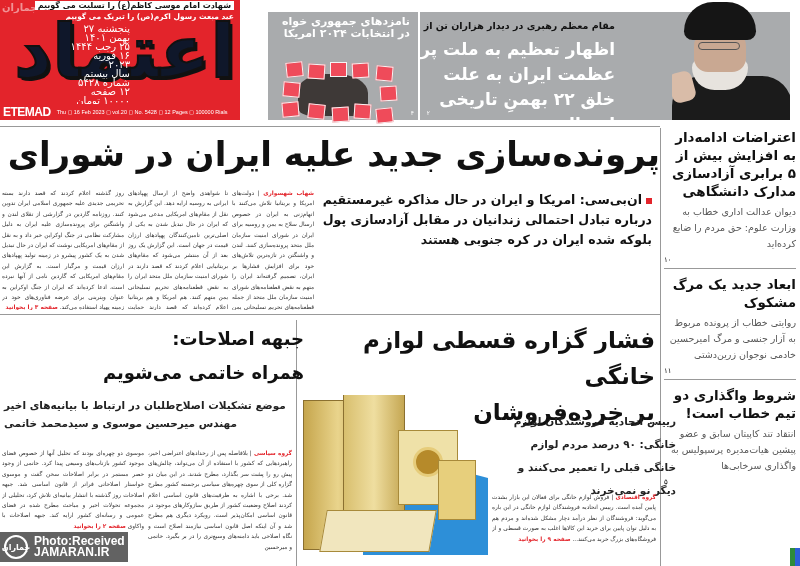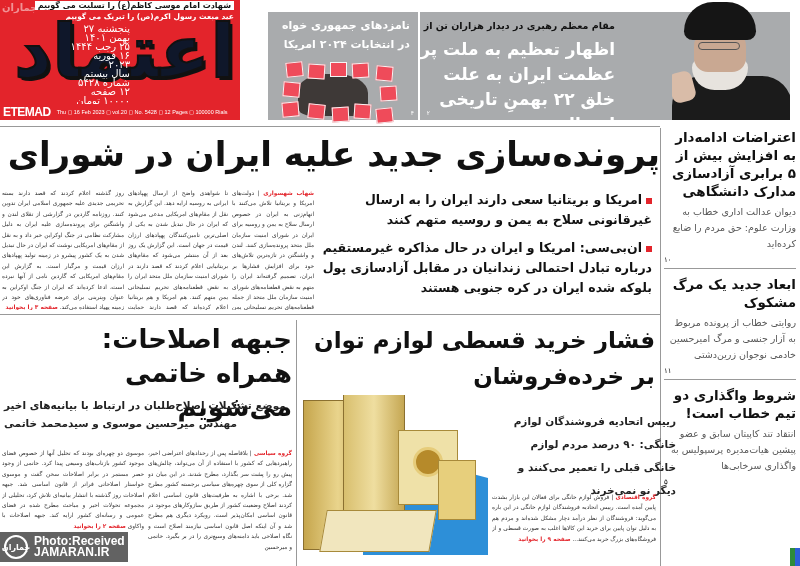--- a/index.html
+++ b/index.html
@@ -14,21 +14,21 @@
   .masthead .slogan2 { position: absolute; right: 6px; top: 12px; font-size: 7.5px; font-weight: bold; color: #fff; white-space: nowrap; }
   .masthead .logo { position: absolute; left: 14px; top: 14px; font-family: "DejaVu Sans", sans-serif; font-weight: bold; font-size: 74px; color: #0f172a; line-height: 1; -webkit-text-stroke: 2px #111; text-shadow: 3px 3px 0 #111; letter-spacing: -4px; }
   .masthead .dates { position: absolute; left: 70px; top: 24px; font-size: 10px; color: #fff; line-height: 9px; text-align: right; direction: rtl; width: 60px; }
   .masthead .ribbon { position: absolute; left: 0; bottom: 0; width: 100%; height: 16px; background: #e3242b; display: flex; align-items: center; direction: ltr; padding-left: 3px; }
   .masthead .ribbon .en { font-family: "Liberation Sans", sans-serif; color: #fff; font-size: 12px; font-weight: bold; letter-spacing: -0.5px; margin-right: 6px; }
   .masthead .ribbon .meta { font-family: "Liberation Sans", sans-serif; color: #fff; font-size: 5.5px; white-space: nowrap; }
   .masthead .corner-watermark { position: absolute; left: 2px; top: 2px; font-size: 10px; color: rgba(255,255,255,0.5); font-weight: bold; }
 
   
   .promo-us { left: 268px; top: 12px; width: 150px; height: 108px; background: #a9abad; }
-  .promo-us .title { position: absolute; right: 8px; top: 4px; width: 140px; text-align: right; color: #fff; font-weight: bold; font-size: 11px; line-height: 19px; }
+  .promo-us .title { position: absolute; right: 8px; top: 4px; width: 140px; text-align: right; color: #fff; font-weight: bold; font-size: 11px; line-height: 12px; }
   .promo-us .tile { position: absolute; width: 17px; height: 15px; background: #ef4b5a; border: 1px solid #f5f5f5; }
   .promo-us .elephant { position: absolute; left: 30px; top: 62px; width: 70px; height: 42px; background: #2b2522; border-radius: 40% 45% 20% 20%; opacity: 0.85; }
   .promo-us .pagenum { position: absolute; right: 4px; bottom: 4px; color: #fff; font-size: 6px; }
 
   .promo-leader { left: 420px; top: 12px; width: 370px; height: 108px; background: #a9abad; overflow: hidden; }
   .promo-leader .kicker { position: absolute; right: 175px; top: 8px; font-size: 9.5px; font-weight: bold; color: #111; white-space: nowrap; }
   .promo-leader .headline { position: absolute; right: 175px; top: 25px; width: 200px; text-align: right; color: #fff; font-weight: bold; font-size: 17px; line-height: 25px; }
   .promo-leader .pagenum { position: absolute; right: 360px; bottom: 4px; color: #fff; font-size: 6px; }
   .leader-photo { left: 672px; top: 0; width: 118px; height: 120px; overflow: hidden; }
   .leader-photo .turban { position: absolute; left: 12px; top: 2px; width: 72px; height: 38px; background: #151515; border-radius: 40px 40px 12px 12px; }
@@ -54,21 +54,21 @@
 
   
   .right-col { left: 664px; top: 128px; width: 132px; text-align: right; direction: rtl; }
   .rc-h { font-weight: bold; font-size: 13.5px; line-height: 18px; color: #111; }
   .rc-s { font-size: 9.5px; line-height: 16px; color: #555; margin-top: 4px; }
   .rc-page { font-size: 7px; color: #111; text-align: left; direction: ltr; margin-top: 4px; padding-bottom: 4px; border-bottom: 1px solid #999; }
 
   .vline { width: 1px; background: #999; }
 
   
-  .ref-headline { left: 4px; top: 322px; width: 288px; text-align: right; font-weight: bold; font-size: 26px; line-height: 34px; color: #111; }
+  .ref-headline { left: 16px; top: 322px; width: 288px; text-align: right; font-weight: bold; font-size: 18px; line-height: 34px; color: #111; }
   .ref-sub { left: 4px; top: 396px; width: 288px; text-align: left; font-weight: bold; font-size: 10.5px; line-height: 18px; color: #222; }
 
   
   .app-headline { left: 300px; top: 322px; width: 355px; text-align: right; font-weight: bold; font-size: 23px; line-height: 36px; color: #111; }
   .app-sub { left: 500px; top: 410px; width: 176px; text-align: right; font-weight: bold; font-size: 10.5px; line-height: 23px; color: #222; }
   .app-image { left: 303px; top: 395px; width: 185px; height: 160px; overflow: hidden; }
   .app-image .bluebg { position: absolute; left: 60px; top: 50px; width: 125px; height: 110px; background: #2d8fd8; clip-path: polygon(0 0, 100% 30%, 100% 100%, 0 100%); }
   .app-image .fridge1 { position: absolute; left: 0; top: 5px; width: 70px; height: 150px; background: linear-gradient(90deg,#c6a64d,#e9d48c,#b6923c); border: 1px solid #8b7030; }
   .app-image .fridge2 { position: absolute; left: 40px; top: -2px; width: 62px; height: 130px; background: linear-gradient(90deg,#d8bf6e,#efdea0,#c5a753); border: 1px solid #8b7030; }
   .app-image .washer { position: absolute; left: 95px; top: 35px; width: 60px; height: 75px; background: #efe1a8; border: 1px solid #a88a3a; }
@@ -136,21 +136,20 @@
   <div class="glasses abs"></div>
   <div class="turban abs"></div>
   <div class="hand abs"></div>
 </div>
 
 <div class="abs hrule" style="left:0;top:126px;width:660px;"></div>
 
 <div class="abs main-headline">پرونده‌سازی جدید علیه ایران در شورای امنیت</div>
 
 <div class="abs bullets">
-  <div class="b"><span class="sq"></span><span>امریکا و بریتانیا سعی دارند ایران را به ارسال غیرقانونی سلاح به یمن و روسیه متهم کنند</span></div>
   <div class="b"><span class="sq"></span><span>ان‌بی‌سی: امریکا و ایران در حال مذاکره غیرمستقیم درباره تبادل احتمالی زندانیان در مقابل آزادسازی پول بلوکه شده ایران در کره جنوبی هستند</span></div>
 </div>
 
 <div class="abs cols" style="left:232px;top:188px;width:82px;height:122px;">
   <span class="byline">شهاب شهسواری</span> | <span>دولت‌های امریکا و بریتانیا تلاش می‌کنند با اتهام‌زنی به ایران در خصوص ارسال سلاح به یمن و روسیه برای ایران در شورای امنیت سازمان ملل متحد پرونده‌سازی کنند. لندن و واشنگتن در تازه‌ترین تلاش‌های خود برای افزایش فشارها بر ایران، تصمیم گرفته‌اند ایران را متهم به نقض قطعنامه‌های شورای امنیت سازمان ملل متحد از جمله قطعنامه‌های تحریم تسلیحاتی یمن و قطعنامه ۲۲۳۱ با ارسال پهپاد به روسیه کنند. روزنامه گاردین روز سه‌شنبه به نقل از مقام‌های اطلاعات دفاعی امریکا نوشته است که امریکا در حال خارج کردن اسناد از حالت طبقه‌بندی است</span>
 </div>
 <div class="abs cols" style="left:128px;top:188px;width:100px;height:122px;">تا شواهدی واضح از ارسال پهپادهای ایرانی به روسیه ارایه دهد. این گزارش به نقل از مقام‌های امریکایی مدعی می‌شود که ایران در حال تبدیل شدن به یکی از اصلی‌ترین تامین‌کنندگان پهپادهای ارزان قیمت در جهان است. این گزارش یک روز بعد از آن منتشر می‌شود که مقام‌های بریتانیایی اعلام کردند که قصد دارند در شورای امنیت سازمان ملل متحد ایران را به نقض قطعنامه‌های تحریم تسلیحاتی یمن متهم کنند. هم امریکا و هم بریتانیا اعلام کرده‌اند که قصد دارند حمایت بین‌المللی برای تشدید تحریم‌ها علیه ایران کسب کنند. این در حالی است که مقام‌های اتحادیه اروپا هم</div>
 <div class="abs cols" style="left:2px;top:188px;width:122px;height:122px;">
   <span>روز گذشته اعلام کردند که قصد دارند بسته تحریمی جدیدی علیه جمهوری اسلامی ایران تدوین کنند. روزنامه گاردین در گزارشی از تقلای لندن و واشنگتن برای پرونده‌سازی علیه ایران به دلیل مشارکت نظامی در جنگ اوکراین خبر داد و به نقل از مقام‌های امریکایی نوشت که ایران در حال تبدیل شدن به یک کشور پیشرو در زمینه تولید پهپادهای ارزان قیمت و مرگبار است. به گزارش این مقام‌های امریکایی که گاردین نامی از آنها نبرده است، ادعا کرده‌اند که ایران از جنگ اوکراین به عنوان ویترینی برای عرضه فناوری‌های خود در زمینه پهپاد استفاده می‌کند.</span>
   <span class="more">صفحه ۳ را بخوانید</span>
@@ -185,21 +184,21 @@
 <div class="abs ref-sub">موضع تشکیلات اصلاح‌طلبان در ارتباط با بیانیه‌های اخیر مهندس میرحسین موسوی و سیدمحمد خاتمی</div>
 <div class="abs cols" style="left:148px;top:448px;width:144px;height:116px;">
   <span class="byline">گروه سیاسی</span> | <span>بلافاصله پس از رخدادهای اعتراضی اخیر، راهبردهایی که کشور با استفاده از آن می‌تواند، چالش‌های پیش رو را پشت سر بگذارد، مطرح شدند. در این میان دو گزاره کلی از سوی چهره‌های سیاسی برجسته کشور مطرح شد. برخی با اشاره به ظرفیت‌های قانون اساسی اعلام کردند اصلاح وضعیت کشور از طریق سازوکارهای موجود در قانون اساسی امکان‌پذیر است. رویکرد دیگری هم مطرح شد و آن اینکه اصل قانون اساسی نیازمند اصلاح است و نگاه اصلاحی باید دامنه‌های وسیع‌تری را در بر بگیرد. خاتمی و میرحسین</span>
 </div>
 <div class="abs cols" style="left:2px;top:448px;width:142px;height:116px;">
   <span>موسوی دو چهره‌ای بودند که تحلیل آنها از خصوص فضای موجود کشور بازتاب‌های وسیعی پیدا کرد. خاتمی از وجود حصر مستمر در برابر اصلاحات سخن گفت و موسوی خواستار اصلاحاتی فراتر از قانون اساسی شد. جبهه اصلاحات روز گذشته با انتشار بیانیه‌ای تلاش کرد، تحلیلی از مجموعه تحولات اخیر و مباحث مطرح شده در فضای عمومی و رسانه‌ای کشور ارایه کند. جبهه اصلاحات با واکاوی</span>
   <span class="more">صفحه ۲ را بخوانید</span>
 </div>
 
 <div class="abs app-headline">
-  <div>فشار خرید قسطی لوازم توان</div>
+  <div>فشار گزاره قسطی لوازم خانگی</div>
   <div>بر خرده‌فروشان</div>
 </div>
 <div class="abs app-image">
   <div class="bluebg"></div>
   <div class="fridge1"></div>
   <div class="fridge2"></div>
   <div class="washer"></div>
   <div class="drum"></div>
   <div class="heater"></div>
   <div class="stove"></div>

